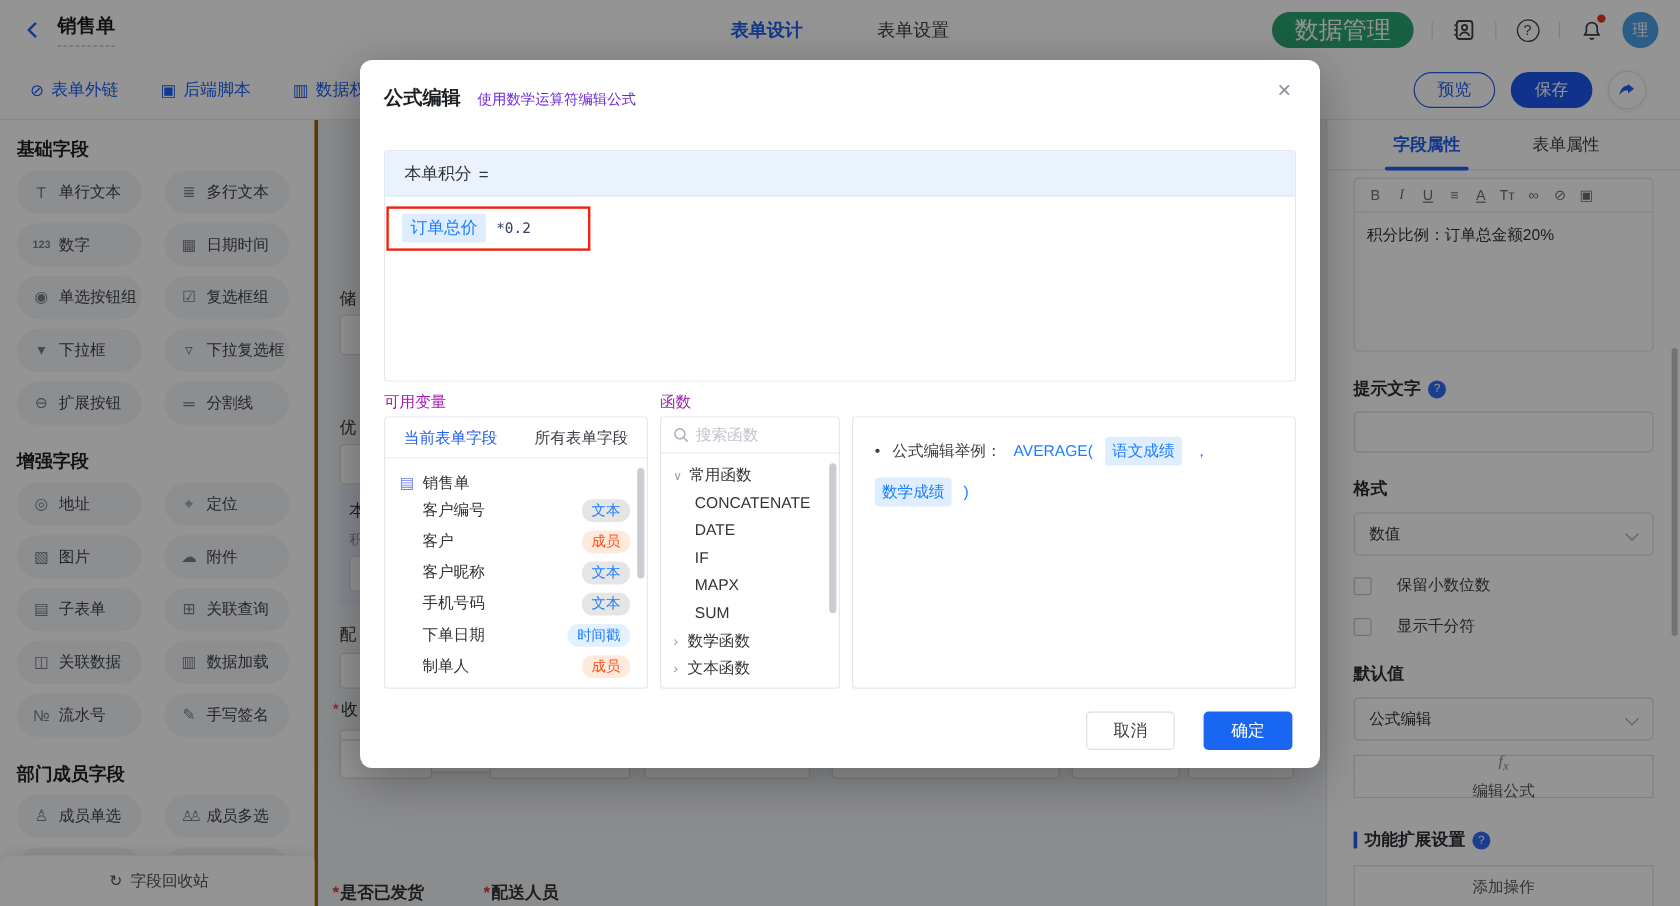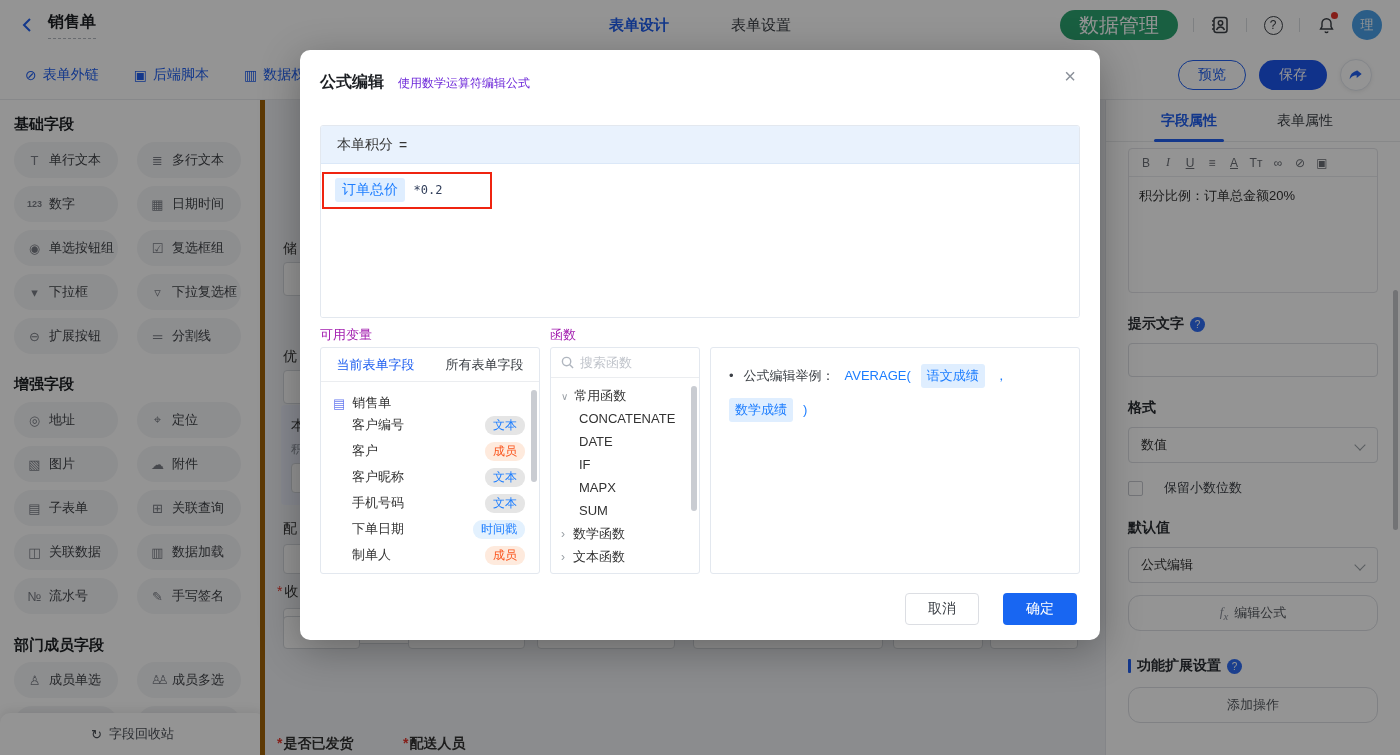--- a/index.html
+++ b/index.html
@@ -27,21 +27,21 @@
   .toolbar2 { position:absolute; left:0; top:50px; width:1400px; height:50px; background:#fff; border-bottom:1px solid #e9ebee; }
   .t2-links { position:absolute; left:25px; top:0; height:50px; display:flex; align-items:center; gap:35px; }
   .tlink { display:flex; align-items:center; gap:6px; color:#2160f0; font-size:14px; cursor:pointer; white-space:nowrap; }
   .tl-icon { font-size:14px; }
   .t2-right { position:absolute; right:28px; top:0; height:50px; display:flex; align-items:center; gap:13px; }
   .btn-preview { width:68px; height:30px; border-radius:15px; border:1px solid #2160f0; color:#2160f0; background:#fff; font-size:14px; cursor:pointer; }
   .btn-save { width:68px; height:30px; border-radius:15px; border:none; background:#1d56ee; color:#fff; font-size:14px; cursor:pointer; }
   .share-circle { width:32px; height:32px; border-radius:50%; background:#fff; border:1px solid #e3e7ee; box-shadow:0 1px 4px rgba(0,0,0,.08); display:flex; align-items:center; justify-content:center; cursor:pointer; }
 
   
-  .sidebar { position:absolute; left:0; top:100px; width:265px; bottom:0; background:#fff; border-right:5px solid #a16207; overflow:hidden; }
+  .sidebar { position:absolute; left:0; top:100px; width:265px; bottom:0; background:#fff; border-right:3px solid #a16207; overflow:hidden; }
   .grp-title { font-size:15px; font-weight:700; color:#1c1f23; height:21px; margin:15px 14px 6px; }
   .grp-title.g2 { margin-top:21px; }
   .grp-title.g3 { margin-top:22px; margin-bottom:5px; }
   .grp-grid { display:grid; grid-template-columns:104px 104px; column-gap:19px; row-gap:8px; margin:0 14px; }
   .pill { height:36px; border-radius:18px; background:#f3f4f6; display:flex; align-items:center; gap:6px; padding-left:12px; font-size:13px; color:#404348; cursor:pointer; white-space:nowrap; overflow:hidden; }
   .it-icon { width:17px; text-align:center; color:#7b7f87; font-size:13px; flex:none; }
   .it-icon[data-name="number-icon"] { font-size:9px; font-weight:700; }
   .it-icon[data-name="member-multi-icon"] { letter-spacing:-4px; font-size:12px; }
   .recycle-bar { position:absolute; left:0; bottom:0; width:265px; height:42px; background:#fff; border-radius:10px 10px 0 0; box-shadow:0 -3px 10px rgba(0,0,0,.08); display:flex; align-items:center; justify-content:center; gap:7px; font-size:13px; color:#4d5158; cursor:pointer; }
 
@@ -71,21 +71,21 @@
   .ed-icon[data-name="italic-icon"] { font-style:italic; font-family:"Liberation Serif",serif; }
   .ed-icon[data-name="underline-icon"], .ed-icon[data-name="font-color-icon"] { text-decoration:underline; }
   .editor-content { padding:10px; font-size:13px; color:#333; }
   .p-label { margin-top:22px; font-size:14px; font-weight:700; color:#2a2e33; display:flex; align-items:center; gap:6px; }
   .q-icon { width:15px; height:15px; border-radius:50%; background:#2f6df5; color:#fff; font-size:10px; display:inline-flex; align-items:center; justify-content:center; cursor:pointer; font-weight:400; }
   .p-input { margin-top:10px; width:250px; height:34px; border:1px solid #dcdee3; border-radius:4px; background:#fff; font-size:13px; padding:0 10px; color:#333; }
   .p-select { margin-top:10px; width:250px; height:36px; border:1px solid #dcdee3; border-radius:4px; background:#fff; display:flex; align-items:center; padding:0 12px; font-size:13px; color:#333; position:relative; cursor:pointer; }
   .p-select::after { content:""; position:absolute; right:13px; top:13px; width:7px; height:7px; border-right:1.5px solid #9aa0a6; border-bottom:1.5px solid #9aa0a6; transform:rotate(45deg); }
   .p-check { margin-top:16px; display:flex; align-items:center; gap:21px; font-size:13px; color:#3c4046; cursor:pointer; }
   .cb-box { width:15px; height:15px; border:1px solid #c6c9cf; border-radius:2px; background:#fff; flex:none; }
-  .p-btn { margin-top:12px; width:250px; height:36px; border:1px solid #dcdee3; border-radius:12px; background:#fff; font-size:13px; color:#55595f; display:flex; align-items:center; justify-content:center; gap:6px; cursor:pointer; }
+  .p-btn { margin-top:12px; width:250px; height:36px; border:1px solid #dcdee3; border-radius:0; background:#fff; font-size:13px; color:#55595f; display:flex; align-items:center; justify-content:center; gap:6px; cursor:pointer;flex-direction:column; }
   .fx { font-style:italic; font-family:"Liberation Serif",serif; color:#8a8f99; font-size:13px; }
   .p-section { margin-top:26px; font-size:14px; font-weight:700; color:#2a2e33; display:flex; align-items:center; gap:6px; }
   .p-section::before { content:""; width:3px; height:14px; background:#2160f0; border-radius:1px; }
   .p-scroll { position:absolute; right:2px; top:190px; width:5px; height:240px; border-radius:3px; background:#c4c6ca; }
 
   
   .overlay { position:absolute; inset:0; background:rgba(0,0,0,.42); z-index:50; }
   .modal { position:absolute; left:300px; top:50px; width:800px; height:590px; background:#fff; border-radius:10px; box-shadow:0 10px 40px rgba(0,0,0,.3); z-index:100; }
   .m-head { position:absolute; left:20px; top:22px; display:flex; align-items:baseline; gap:14px; }
   .m-title { font-size:16px; font-weight:700; color:#1c1f23; }
@@ -368,20 +368,24 @@
       </div>
       <input class="p-input" data-name="hint-input" value="" style="">
       <div class="p-label" data-name="format-label">格式</div>
       <div class="p-select" data-name="format-select">
         <span>数值</span>
       </div>
       <div class="p-check" data-name="decimal-checkbox">
         <span class="cb-box" data-name="checkbox-icon"></span>
         <span>保留小数位数</span>
       </div>
+      <div class="p-check" data-name="thousand-separator-checkbox">
+        <span class="cb-box" data-name="checkbox-icon"></span>
+        <span>显示千分符</span>
+      </div>
       <div class="p-label" data-name="default-value-label">默认值</div>
       <div class="p-select" data-name="default-value-select">
         <span>公式编辑</span>
       </div>
       <button class="p-btn" data-name="edit-formula-button">
         <span class="fx" data-name="fx-icon">f<sub>x</sub></span>
         <span>编辑公式</span>
       </button>
       <div class="p-section" data-name="extension-settings-label">
         <span>功能扩展设置</span>

